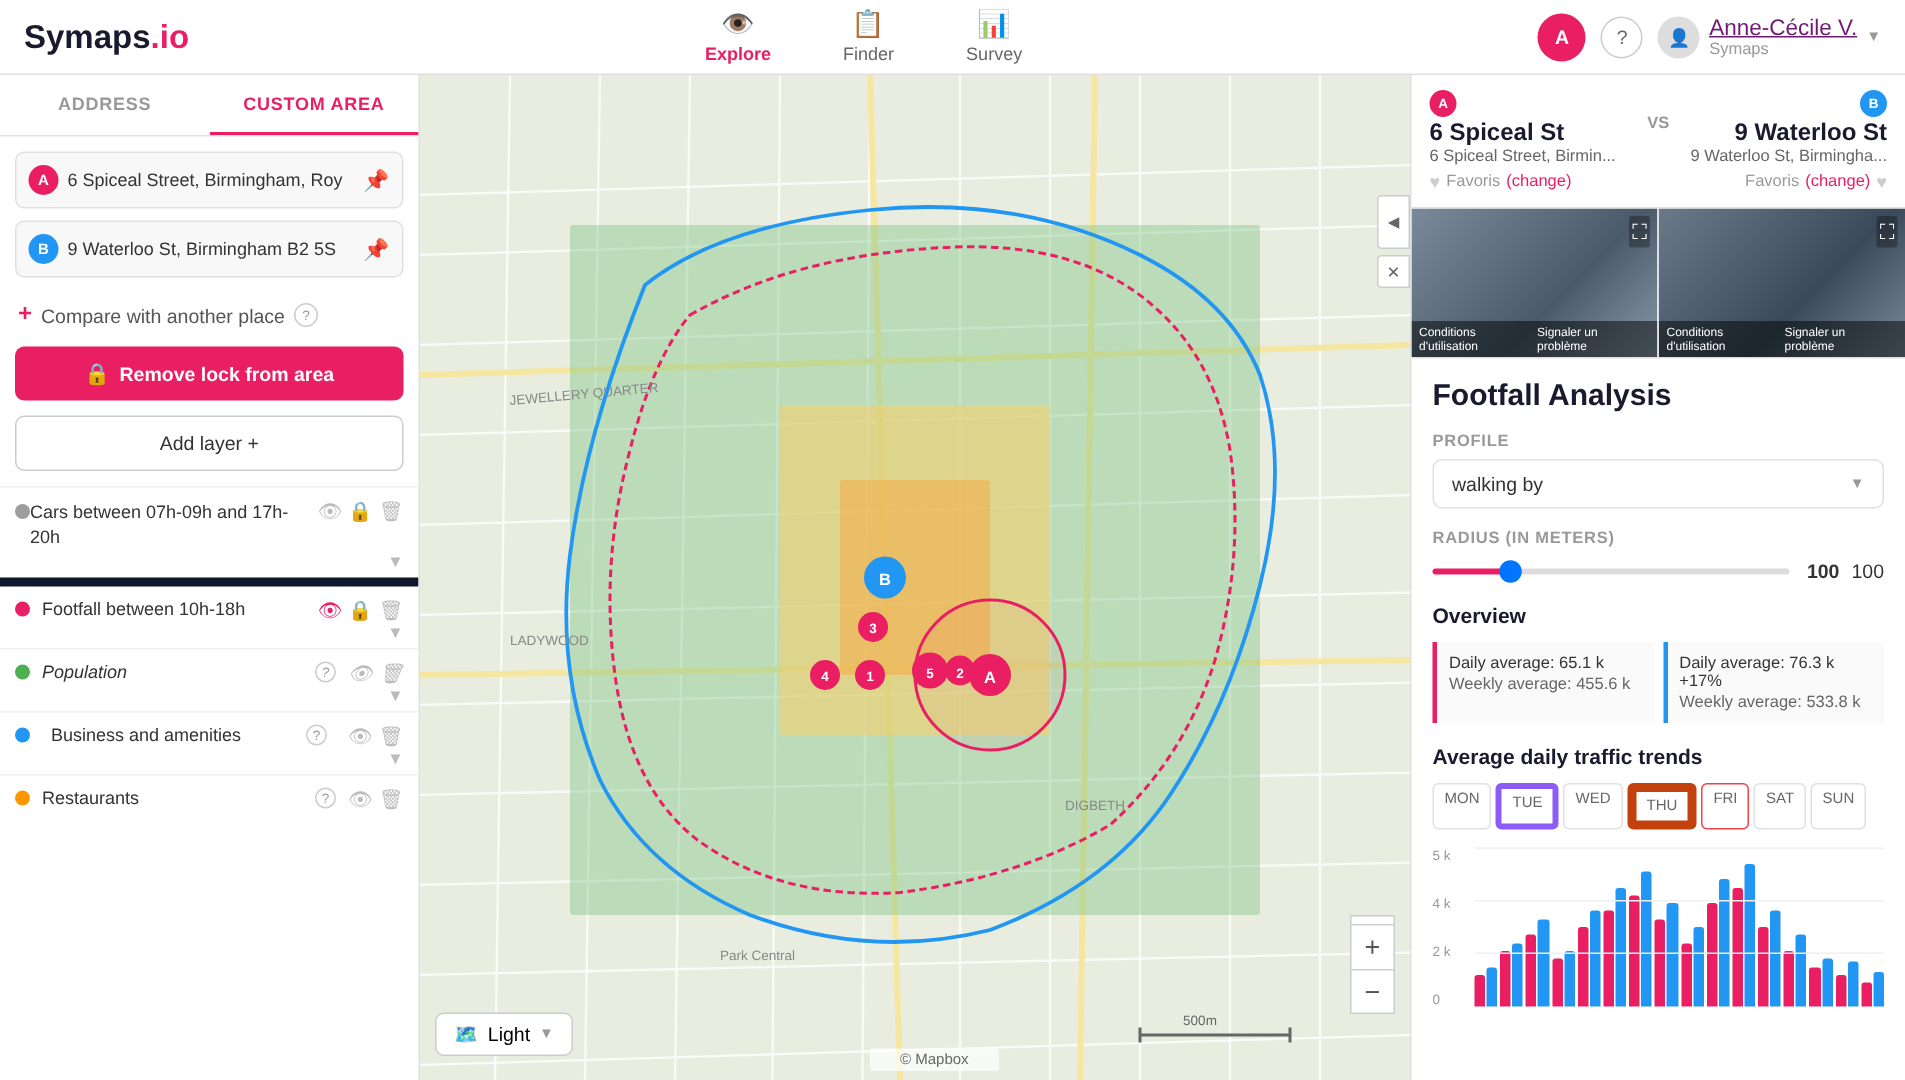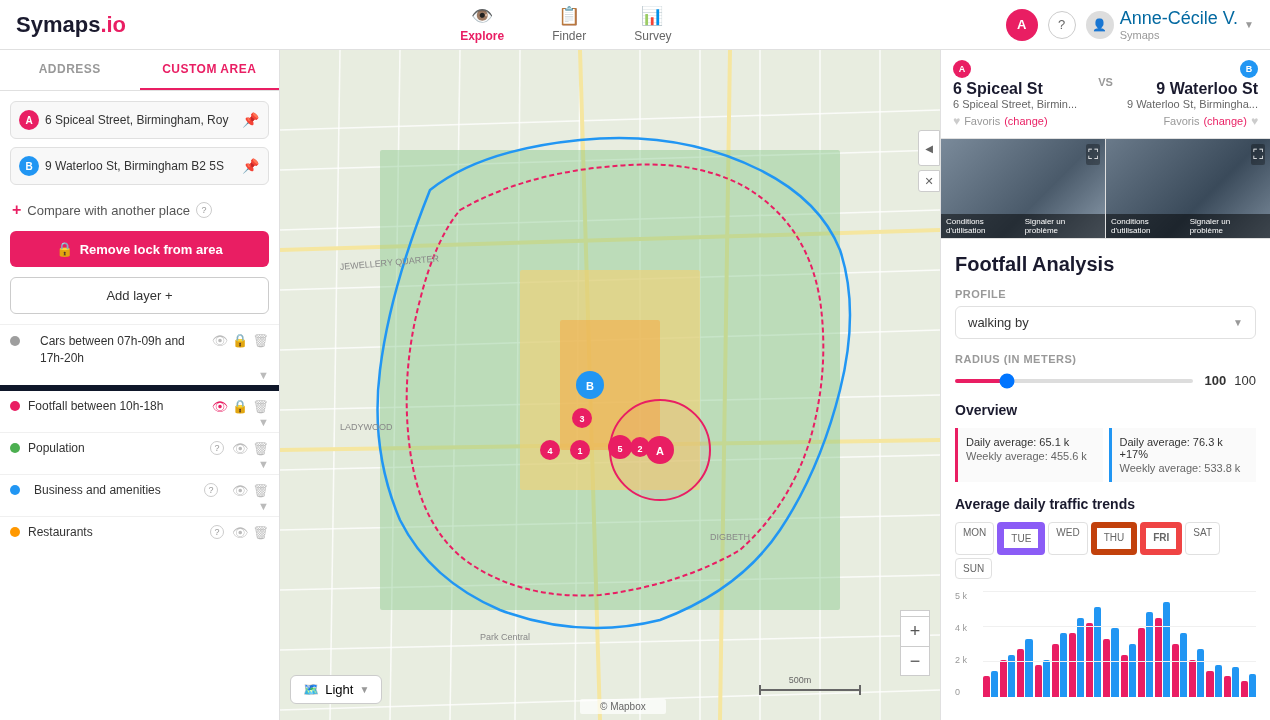--- a/index.html
+++ b/index.html
@@ -29,21 +29,21 @@
   <div style="display:flex;align-items:center;gap:10px;margin-left:auto;">
     <div style="width:32px;height:32px;border-radius:50%;background:#e91e63;display:flex;align-items:center;justify-content:center;color:white;font-weight:bold;font-size:13px;cursor:pointer;">
       <span>A</span>
     </div>
     <div style="width:28px;height:28px;border-radius:50%;border:1px solid #ccc;display:flex;align-items:center;justify-content:center;cursor:pointer;color:#666;font-size:13px;">
       <span>?</span>
     </div>
     <div style="display:flex;align-items:center;gap:6px;cursor:pointer;">
       <div style="width:28px;height:28px;border-radius:50%;background:#ddd;display:flex;align-items:center;justify-content:center;font-size:12px;color:#666;">👤</div>
       <div>
-        <div style="font-size:18px;color:#0369a1;">Anne-Cécile V.</div>
+        <div style="font-size:15px;color:#701a75;text-decoration:underline;">Anne-Cécile V.</div>
         <div style="font-size:11px;color:#999;">Symaps</div>
       </div>
       <span style="font-size:10px;color:#999;">▼</span>
     </div>
   </div>
 </header>
 
 <div style="display:flex;flex:1;overflow:hidden;">
 
   <aside style="width:280px;background:#fff;border-right:1px solid #e0e0e0;display:flex;flex-direction:column;overflow-y:auto;flex-shrink:0;">
@@ -79,21 +79,21 @@
     <button style="margin:6px 10px;background:#e91e63;color:white;border:none;border-radius:6px;padding:10px;font-size:13px;font-weight:600;cursor:pointer;display:flex;align-items:center;justify-content:center;gap:6px;">
       <span style="font-size:14px;">🔒</span>
       <span>Remove lock from area</span>
     </button>
 
     <button style="margin:4px 10px 10px;background:#fff;border:1px solid #ccc;border-radius:6px;padding:10px;font-size:13px;cursor:pointer;display:flex;align-items:center;justify-content:center;gap:6px;color:#333;">
       <span>Add layer +</span>
     </button>
 
     <div style="padding:8px 10px 4px;border-top:1px solid #f0f0f0;">
-      <div style="display:flex;align-items:flex-start;gap:20px;">
+      <div style="display:flex;align-items:flex-start;gap:0;">
         <div style="width:10px;height:10px;border-radius:50%;background:#9e9e9e;flex-shrink:0;margin-top:3px;"></div>
         <span style="flex:1;font-size:12px;color:#333;line-height:1.4;">Cars between 07h-09h and 17h-20h</span>
         <div style="display:flex;gap:4px;align-items:center;flex-shrink:0;">
           <span style="color:#bbb;font-size:13px;cursor:pointer;">👁</span>
           <span style="color:#bbb;font-size:13px;cursor:pointer;">🔒</span>
           <span style="color:#bbb;font-size:13px;cursor:pointer;">🗑</span>
         </div>
       </div>
       <div style="display:flex;justify-content:flex-end;margin-top:2px;">
         <span style="color:#bbb;font-size:11px;cursor:pointer;">▼</span>
@@ -108,21 +108,21 @@
           <span style="color:#e91e63;font-size:13px;cursor:pointer;">👁</span>
           <span style="color:#bbb;font-size:13px;cursor:pointer;">🔒</span>
           <span style="color:#bbb;font-size:13px;cursor:pointer;">🗑</span>
         </div>
       </div>
       <div style="display:flex;justify-content:flex-end;margin-top:2px;">
         <span style="color:#bbb;font-size:11px;cursor:pointer;">▼</span>
       </div>
     </div>
 
-    <div style="padding:8px 10px 4px;border-top:1px solid #f0f0f0;">
+    <div style="padding:8px 10px 4px;border-top:1px solid #f0f0f0;font-style:italic;">
       <div style="display:flex;align-items:center;gap:8px;">
         <div style="width:10px;height:10px;border-radius:50%;background:#4caf50;flex-shrink:0;"></div>
         <span style="flex:1;font-size:12px;color:#333;">Population</span>
         <div style="width:14px;height:14px;border-radius:50%;border:1px solid #ccc;display:flex;align-items:center;justify-content:center;font-size:9px;color:#999;cursor:pointer;">?</div>
         <div style="display:flex;gap:4px;align-items:center;flex-shrink:0;">
           <span style="color:#bbb;font-size:13px;cursor:pointer;">👁</span>
           <span style="color:#bbb;font-size:13px;cursor:pointer;">🗑</span>
         </div>
       </div>
       <div style="display:flex;justify-content:flex-end;margin-top:2px;">
@@ -355,24 +355,24 @@
             <span style="color:#333;">Daily average: 76.3 k +17%</span>
           </div>
           <div style="font-size:11px;color:#666;margin-top:2px;">Weekly average: 533.8 k</div>
         </div>
       </div>
 
       <div style="font-size:14px;font-weight:700;color:#1a1a2e;margin-bottom:10px;">Average daily traffic trends</div>
 
       <div style="display:flex;gap:3px;margin-bottom:12px;flex-wrap:wrap;">
         <div style="padding:4px 7px;border:1px solid #e0e0e0;border-radius:4px;font-size:10px;color:#666;cursor:pointer;">MON</div>
-        <div style="padding:4px 7px;border:7px solid #8b5cf6;border-radius:4px;font-size:10px;color:#666;cursor:pointer;">TUE</div>
+        <div style="padding:4px 7px;border:4px solid #8b5cf6;border-radius:4px;font-size:10px;color:#666;cursor:pointer;">TUE</div>
         <div style="padding:4px 7px;border:1px solid #e0e0e0;border-radius:4px;font-size:10px;color:#666;cursor:pointer;">WED</div>
         <div style="padding:4px 7px;border:6px solid #c2410c;border-radius:4px;font-size:10px;color:#666;cursor:pointer;">THU</div>
-        <div style="padding:4px 7px;border:6px solid #ef4444;border-radius:4px;font-size:10px;color:#666;cursor:pointer;font-weight:bold;">FRI</div>
+        <div style="padding:4px 7px;border:1px solid #ef4444;border-radius:4px;font-size:10px;color:#666;cursor:pointer;">FRI</div>
         <div style="padding:4px 7px;border:1px solid #e0e0e0;border-radius:4px;font-size:10px;color:#666;cursor:pointer;">SAT</div>
         <div style="padding:4px 7px;border:1px solid #e0e0e0;border-radius:4px;font-size:10px;color:#666;cursor:pointer;">SUN</div>
       </div>
 
       <div style="height:110px;position:relative;display:flex;">
         <div style="display:flex;flex-direction:column;justify-content:space-between;font-size:9px;color:#999;width:28px;padding-bottom:4px;">
           <span>5 k</span>
           <span>4 k</span>
           <span>2 k</span>
           <span>0</span>

